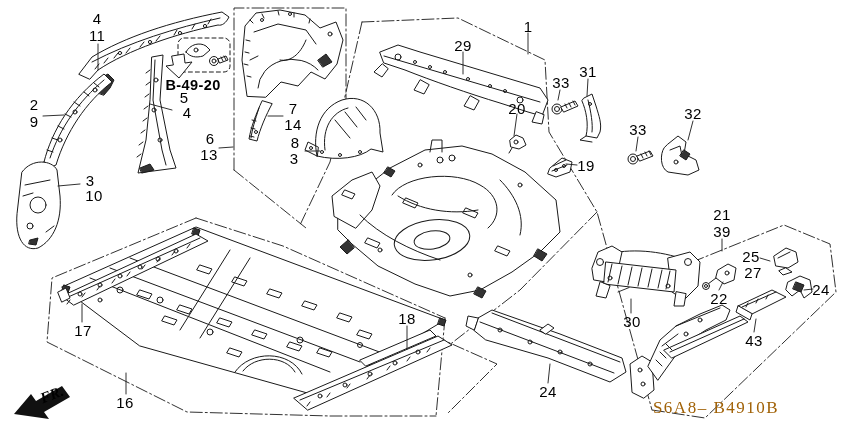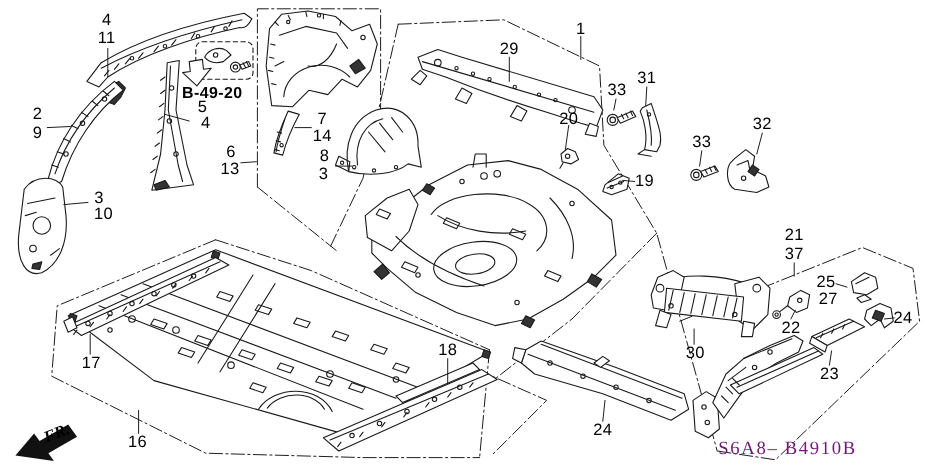--- a/index.html
+++ b/index.html
@@ -4,21 +4,21 @@
 <style>
   html,body{margin:0;padding:0;background:#ffffff;}
   #stage{position:relative;width:850px;height:425px;background:#fff;
          font-family:"Liberation Sans",sans-serif;overflow:hidden;}
   #art{position:absolute;left:0;top:0;}
   .co{position:absolute;transform:translate(-50%,-50%);font-size:15px;line-height:1;
       color:#000;letter-spacing:.3px;white-space:nowrap;}
   .ref{position:absolute;transform:translate(-50%,-50%);font-weight:bold;font-size:14.5px;
        letter-spacing:.4px;color:#000;white-space:nowrap;text-align:center;}
   .code{position:absolute;transform:translate(-50%,-50%);font-family:"Liberation Serif",serif;
-        font-size:17px;letter-spacing:1.5px;color:#701a75;white-space:nowrap;}
+        font-size:17px;letter-spacing:1.5px;color:#a16207;white-space:nowrap;}
   .fr{position:absolute;transform:translate(-50%,-50%) rotate(-22deg);
       font-family:"Liberation Serif",serif;font-weight:bold;font-style:italic;
       font-size:15px;color:#000;white-space:nowrap;}
 </style>
 </head>
 <body>
 
 <div id="stage">
 
 <svg id="art" width="850" height="425" viewBox="0 0 850 425">
@@ -346,24 +346,24 @@
 <span class="co" style="left:588px;top:71px">31</span>
 <span class="co" style="left:638px;top:129px">33</span>
 <span class="co" style="left:693px;top:113px">32</span>
 <span class="co" style="left:586px;top:165px">19</span>
 <span class="co" style="left:83px;top:330px">17</span>
 <span class="co" style="left:125px;top:402px">16</span>
 <span class="co" style="left:407px;top:318px">18</span>
 <span class="co" style="left:548px;top:391px">24</span>
 <span class="co" style="left:632px;top:321px">30</span>
 <span class="co" style="left:722px;top:214px">21</span>
-<span class="co" style="left:722px;top:231px">37</span>
+<span class="co" style="left:722px;top:231px">39</span>
 <span class="co" style="left:719px;top:298px">22</span>
 <span class="co" style="left:751px;top:256px">25</span>
 <span class="co" style="left:753px;top:272px">27</span>
-<span class="co" style="left:754px;top:340px">23</span>
+<span class="co" style="left:754px;top:340px">43</span>
 <span class="co" style="left:821px;top:289px">24</span>
 
 <span class="ref" style="left:193px;top:85px">B-49-20</span>
 <span class="fr" style="left:52px;top:395px">FR.</span>
 <span class="code" style="left:716px;top:408px">S6A8– B4910B</span>
 
 </div>
 
 </body></html>

